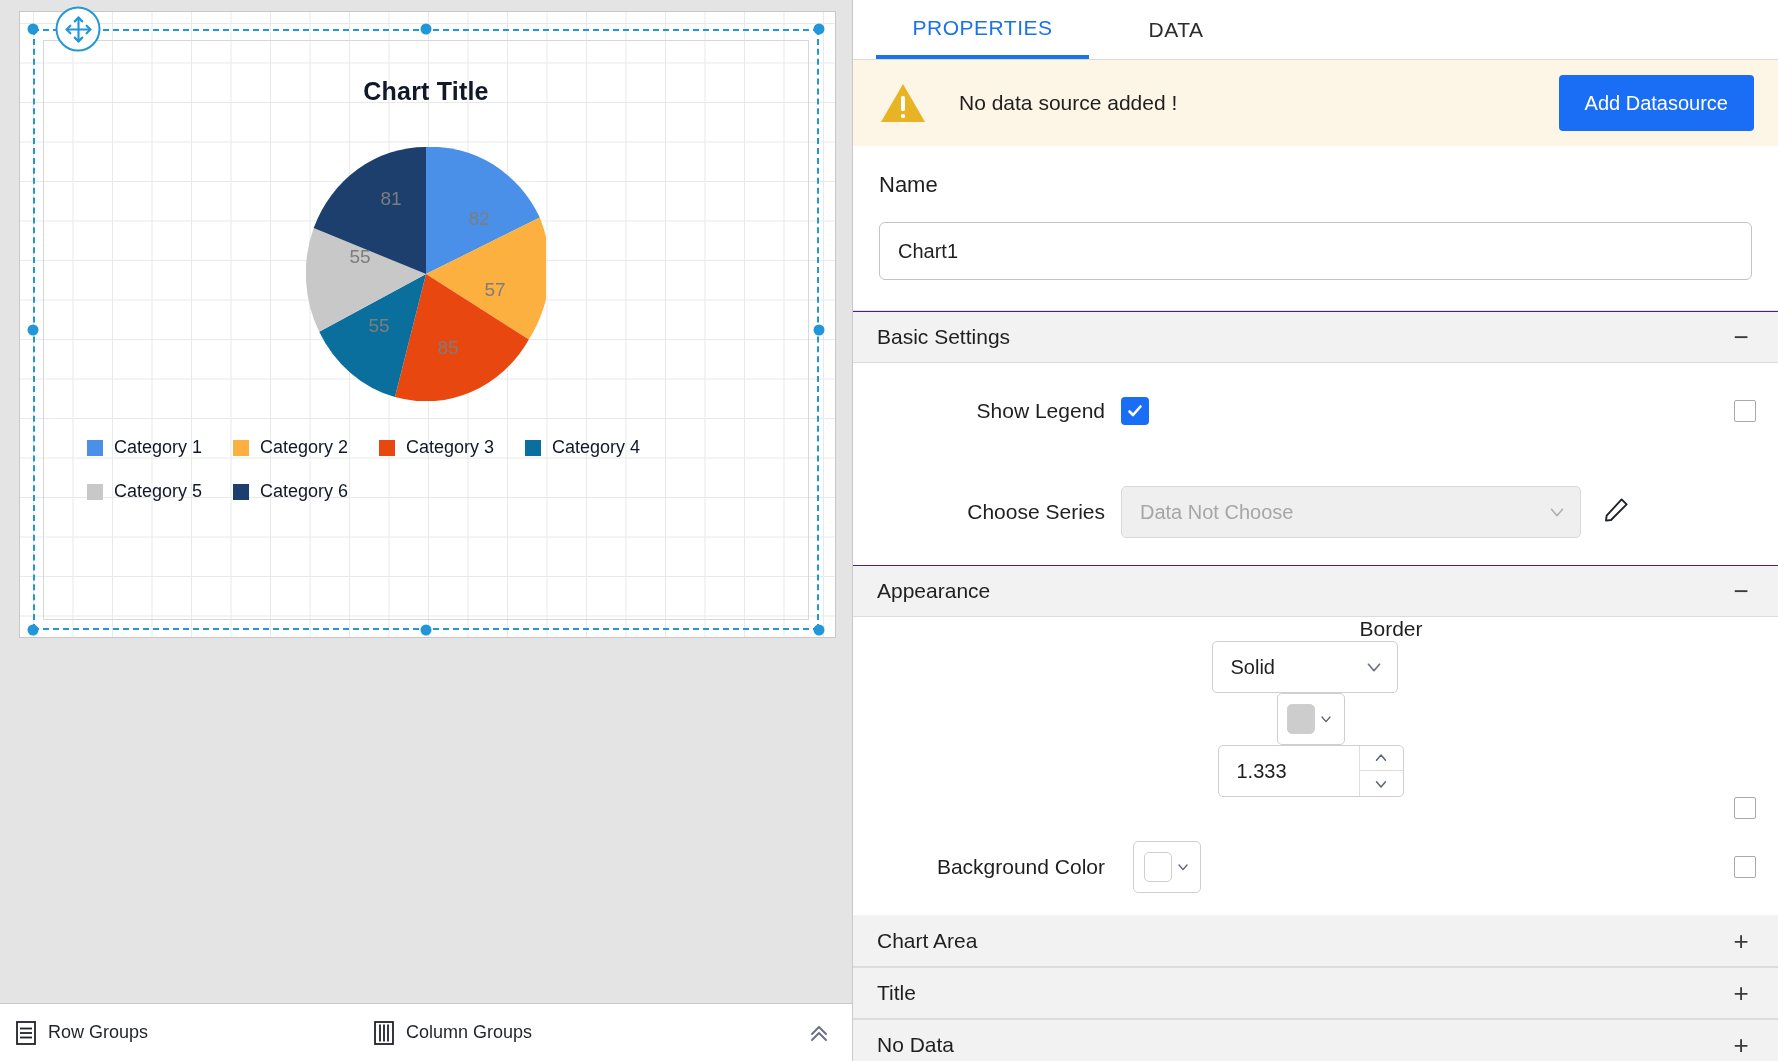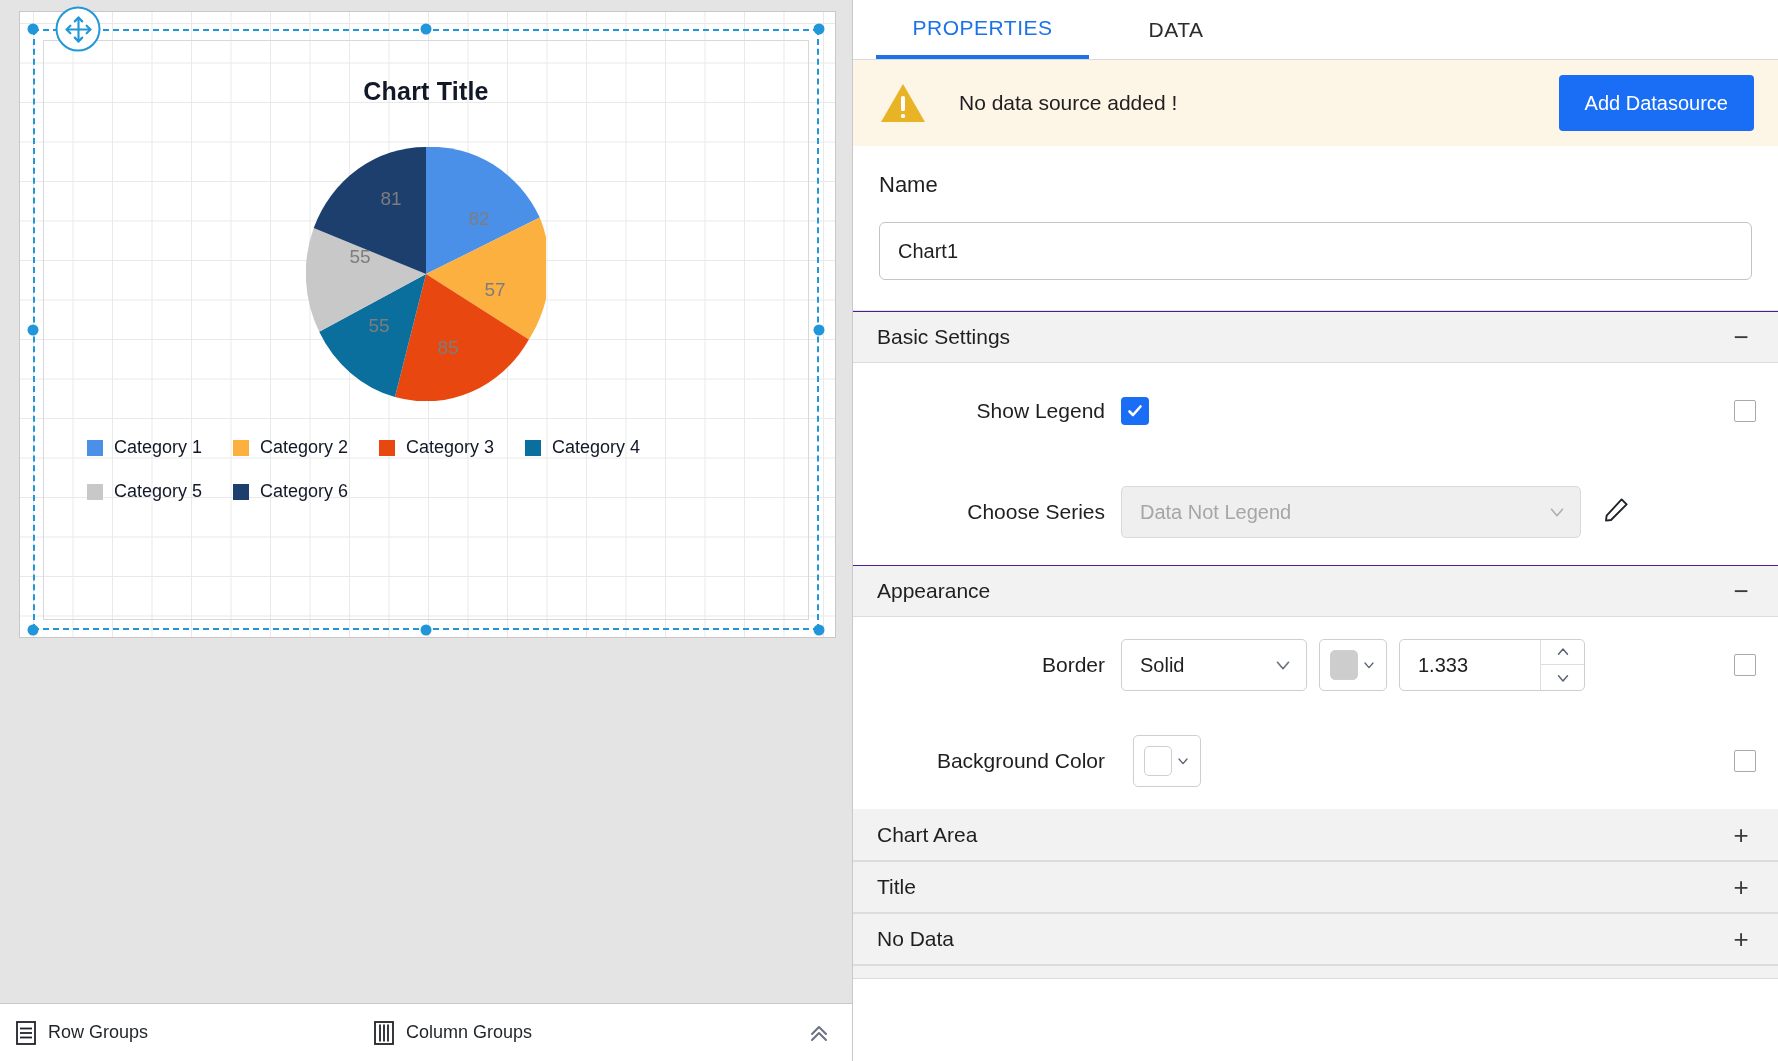--- a/index.html
+++ b/index.html
@@ -571,21 +571,21 @@
             <svg width="18" height="18" viewBox="0 0 18 18" fill="none" stroke="#ffffff" stroke-width="2.6" stroke-linecap="round" stroke-linejoin="round">
               <polyline points="3.5,9.5 7,13 14.5,4.5"></polyline>
             </svg>
           </span>
           <span class="row-check"></span>
         </div>
 
         <div class="prop-row" style="min-height:106px;">
           <span class="prop-label">Choose Series</span>
           <div class="select disabled series-select">
-            <span>Data Not Legend</span>
+            <span>Data Not Choose</span>
             <span class="caret">
               <svg width="22" height="22" viewBox="0 0 24 24" fill="none" stroke="currentColor" stroke-width="1.8" stroke-linecap="round" stroke-linejoin="round">
                 <polyline points="6,9 12,16 18,9"></polyline>
               </svg>
             </span>
           </div>
           <div class="pencil-btn">
             <span>
               <svg width="30" height="30" viewBox="0 0 24 24" fill="none" stroke="#1f2328" stroke-width="1.5" stroke-linecap="round" stroke-linejoin="round">
                 <path d="M16.5 3.5 L20.5 7.5 L8 20 L4 20.5 L4.5 16.5 Z"></path>
@@ -595,21 +595,21 @@
         </div>
 
       </div>
 
       <div class="section-head">
         <span class="stitle">Appearance</span>
         <span class="sicon">−</span>
       </div>
       <div class="section-body">
 
-        <div class="prop-row" style="min-height:96px;">
+        <div class="prop-row" style="min-height:96px;flex-direction:column;">
           <span class="prop-label">Border</span>
           <div class="select border-style-select">
             <span>Solid</span>
             <span class="caret">
               <svg width="22" height="22" viewBox="0 0 24 24" fill="none" stroke="currentColor" stroke-width="1.8" stroke-linecap="round" stroke-linejoin="round">
                 <polyline points="6,9 12,16 18,9"></polyline>
               </svg>
             </span>
           </div>
           <div class="color-picker">

